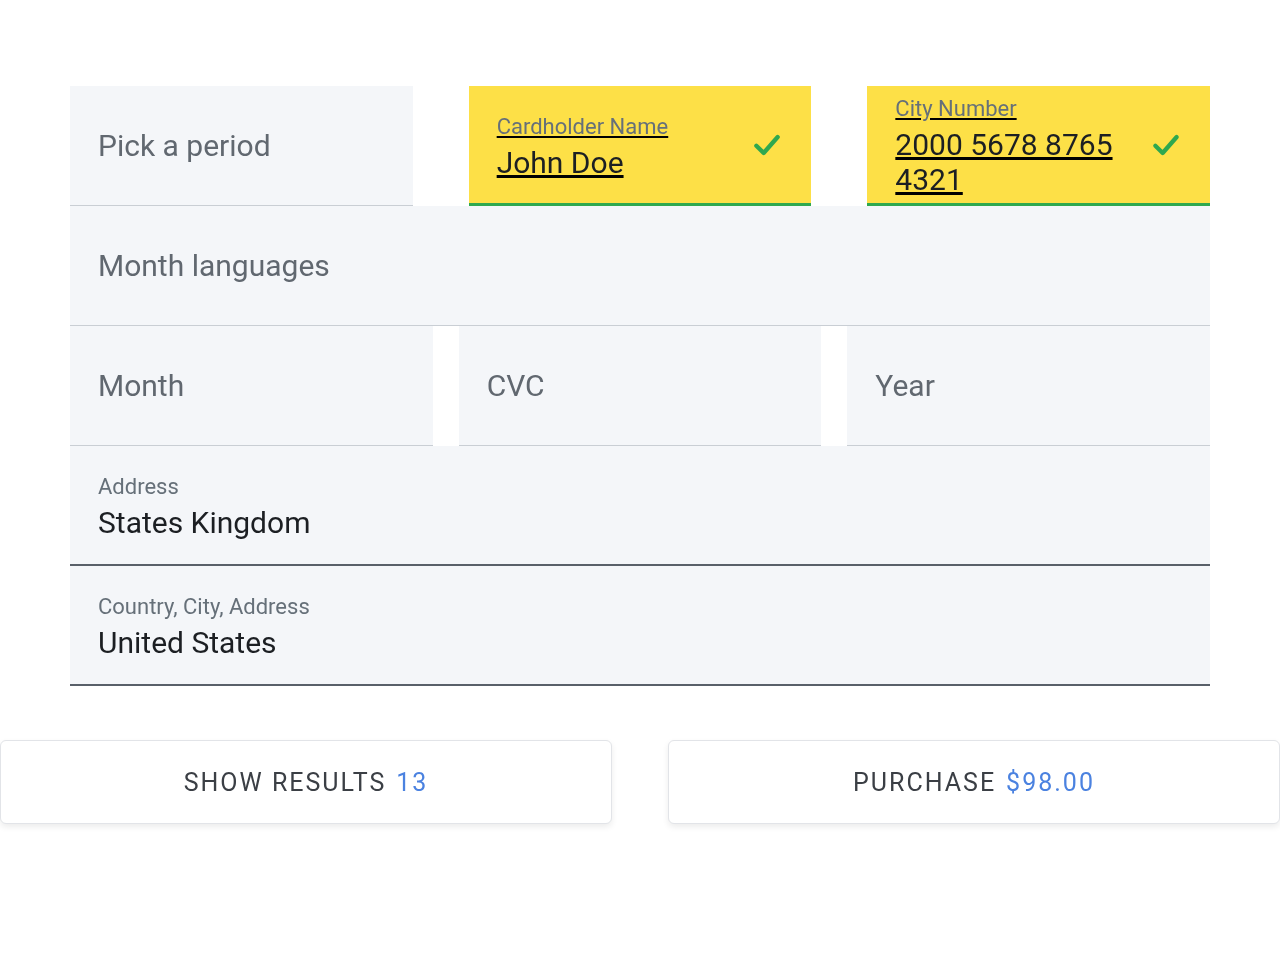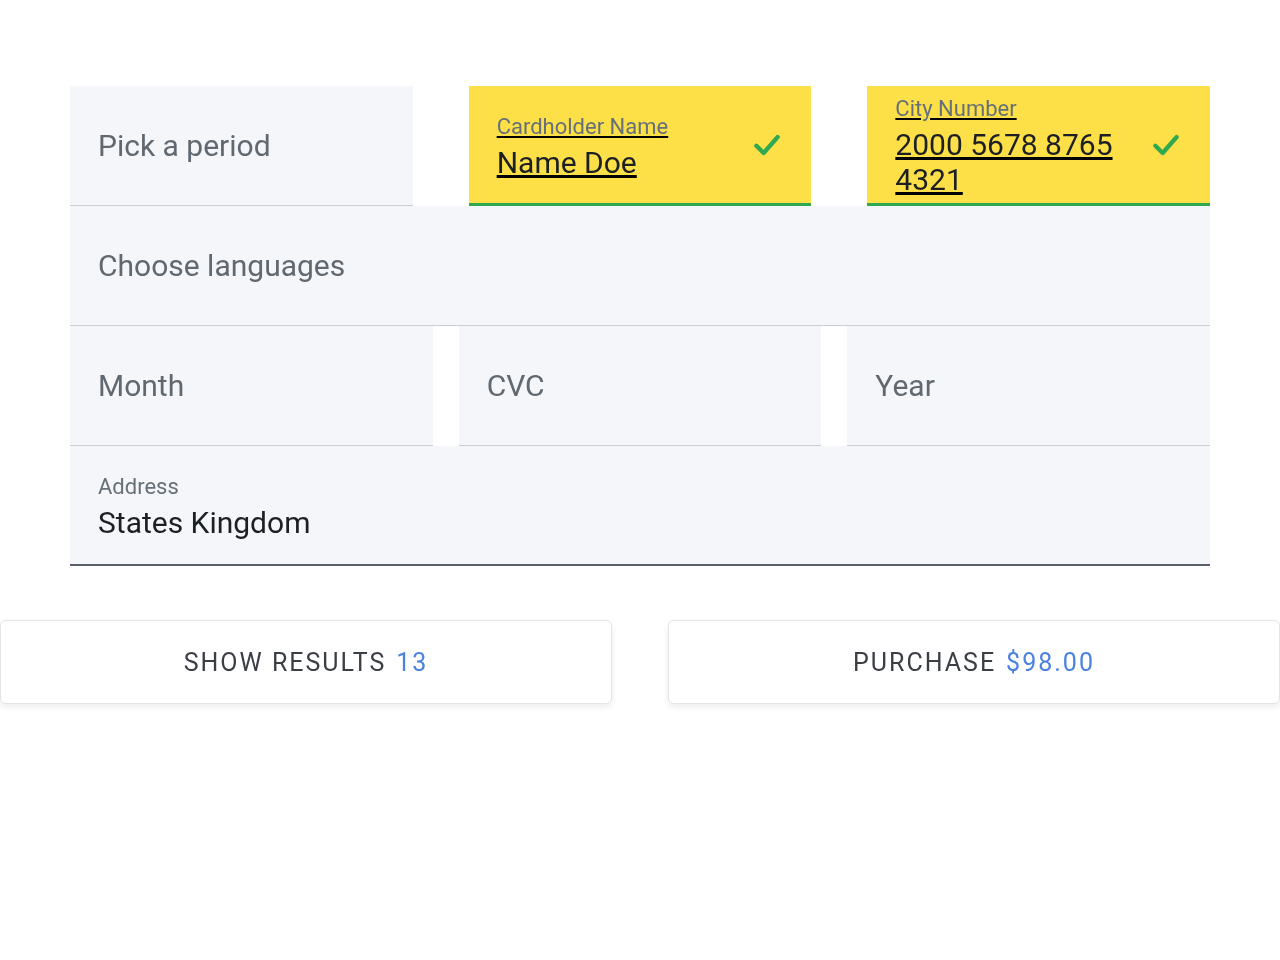--- a/index.html
+++ b/index.html
@@ -119,21 +119,21 @@
 <div class="page">
   <div class="grid">
 
     <div class="field">
       <span class="placeholder">Pick a period</span>
     </div>
 
     <div class="field success filled">
       <div class="stack">
         <span class="floating-label">Cardholder Name</span>
-        <span class="value">Name Doe</span>
+        <span class="value">John Doe</span>
       </div>
       <span class="check">
         <svg viewBox="0 0 24 24">
             <path d="M4 12.5 L9.5 18 L20 6"></path>
           </svg>
       </span>
     </div>
 
 
     <div class="field success filled">
@@ -143,21 +143,21 @@
       </div>
       <span class="check">
         <svg viewBox="0 0 24 24">
             <path d="M4 12.5 L9.5 18 L20 6"></path>
           </svg>
       </span>
       </div>
     </div>
 
     <div class="field">
-      <span class="placeholder">Choose languages</span>
+      <span class="placeholder">Month languages</span>
     </div>
 
     <div class="row3">
       <div class="field">
         <span class="placeholder">Month</span>
       </div>
       <div class="field">
         <span class="placeholder">CVC</span>
       </div>
       <div class="field">
@@ -165,20 +165,26 @@
       </div>
     </div>
 
     <div class="field filled filled-border">
       <div class="stack">
         <span class="floating-label">Address</span>
         <span class="value">States Kingdom</span>
       </div>
     </div>
 
+    <div class="field filled filled-border">
+      <div class="stack">
+        <span class="floating-label">Country, City, Address</span>
+        <span class="value">United States</span>
+      </div>
+    </div>
 
   </div>
 
   <div class="actions-row">
     <div class="action">
       <span>SHOW RESULTS</span>
       <span class="accent">13</span>
     </div>
     <div class="action">
       <span>PURCHASE</span>

